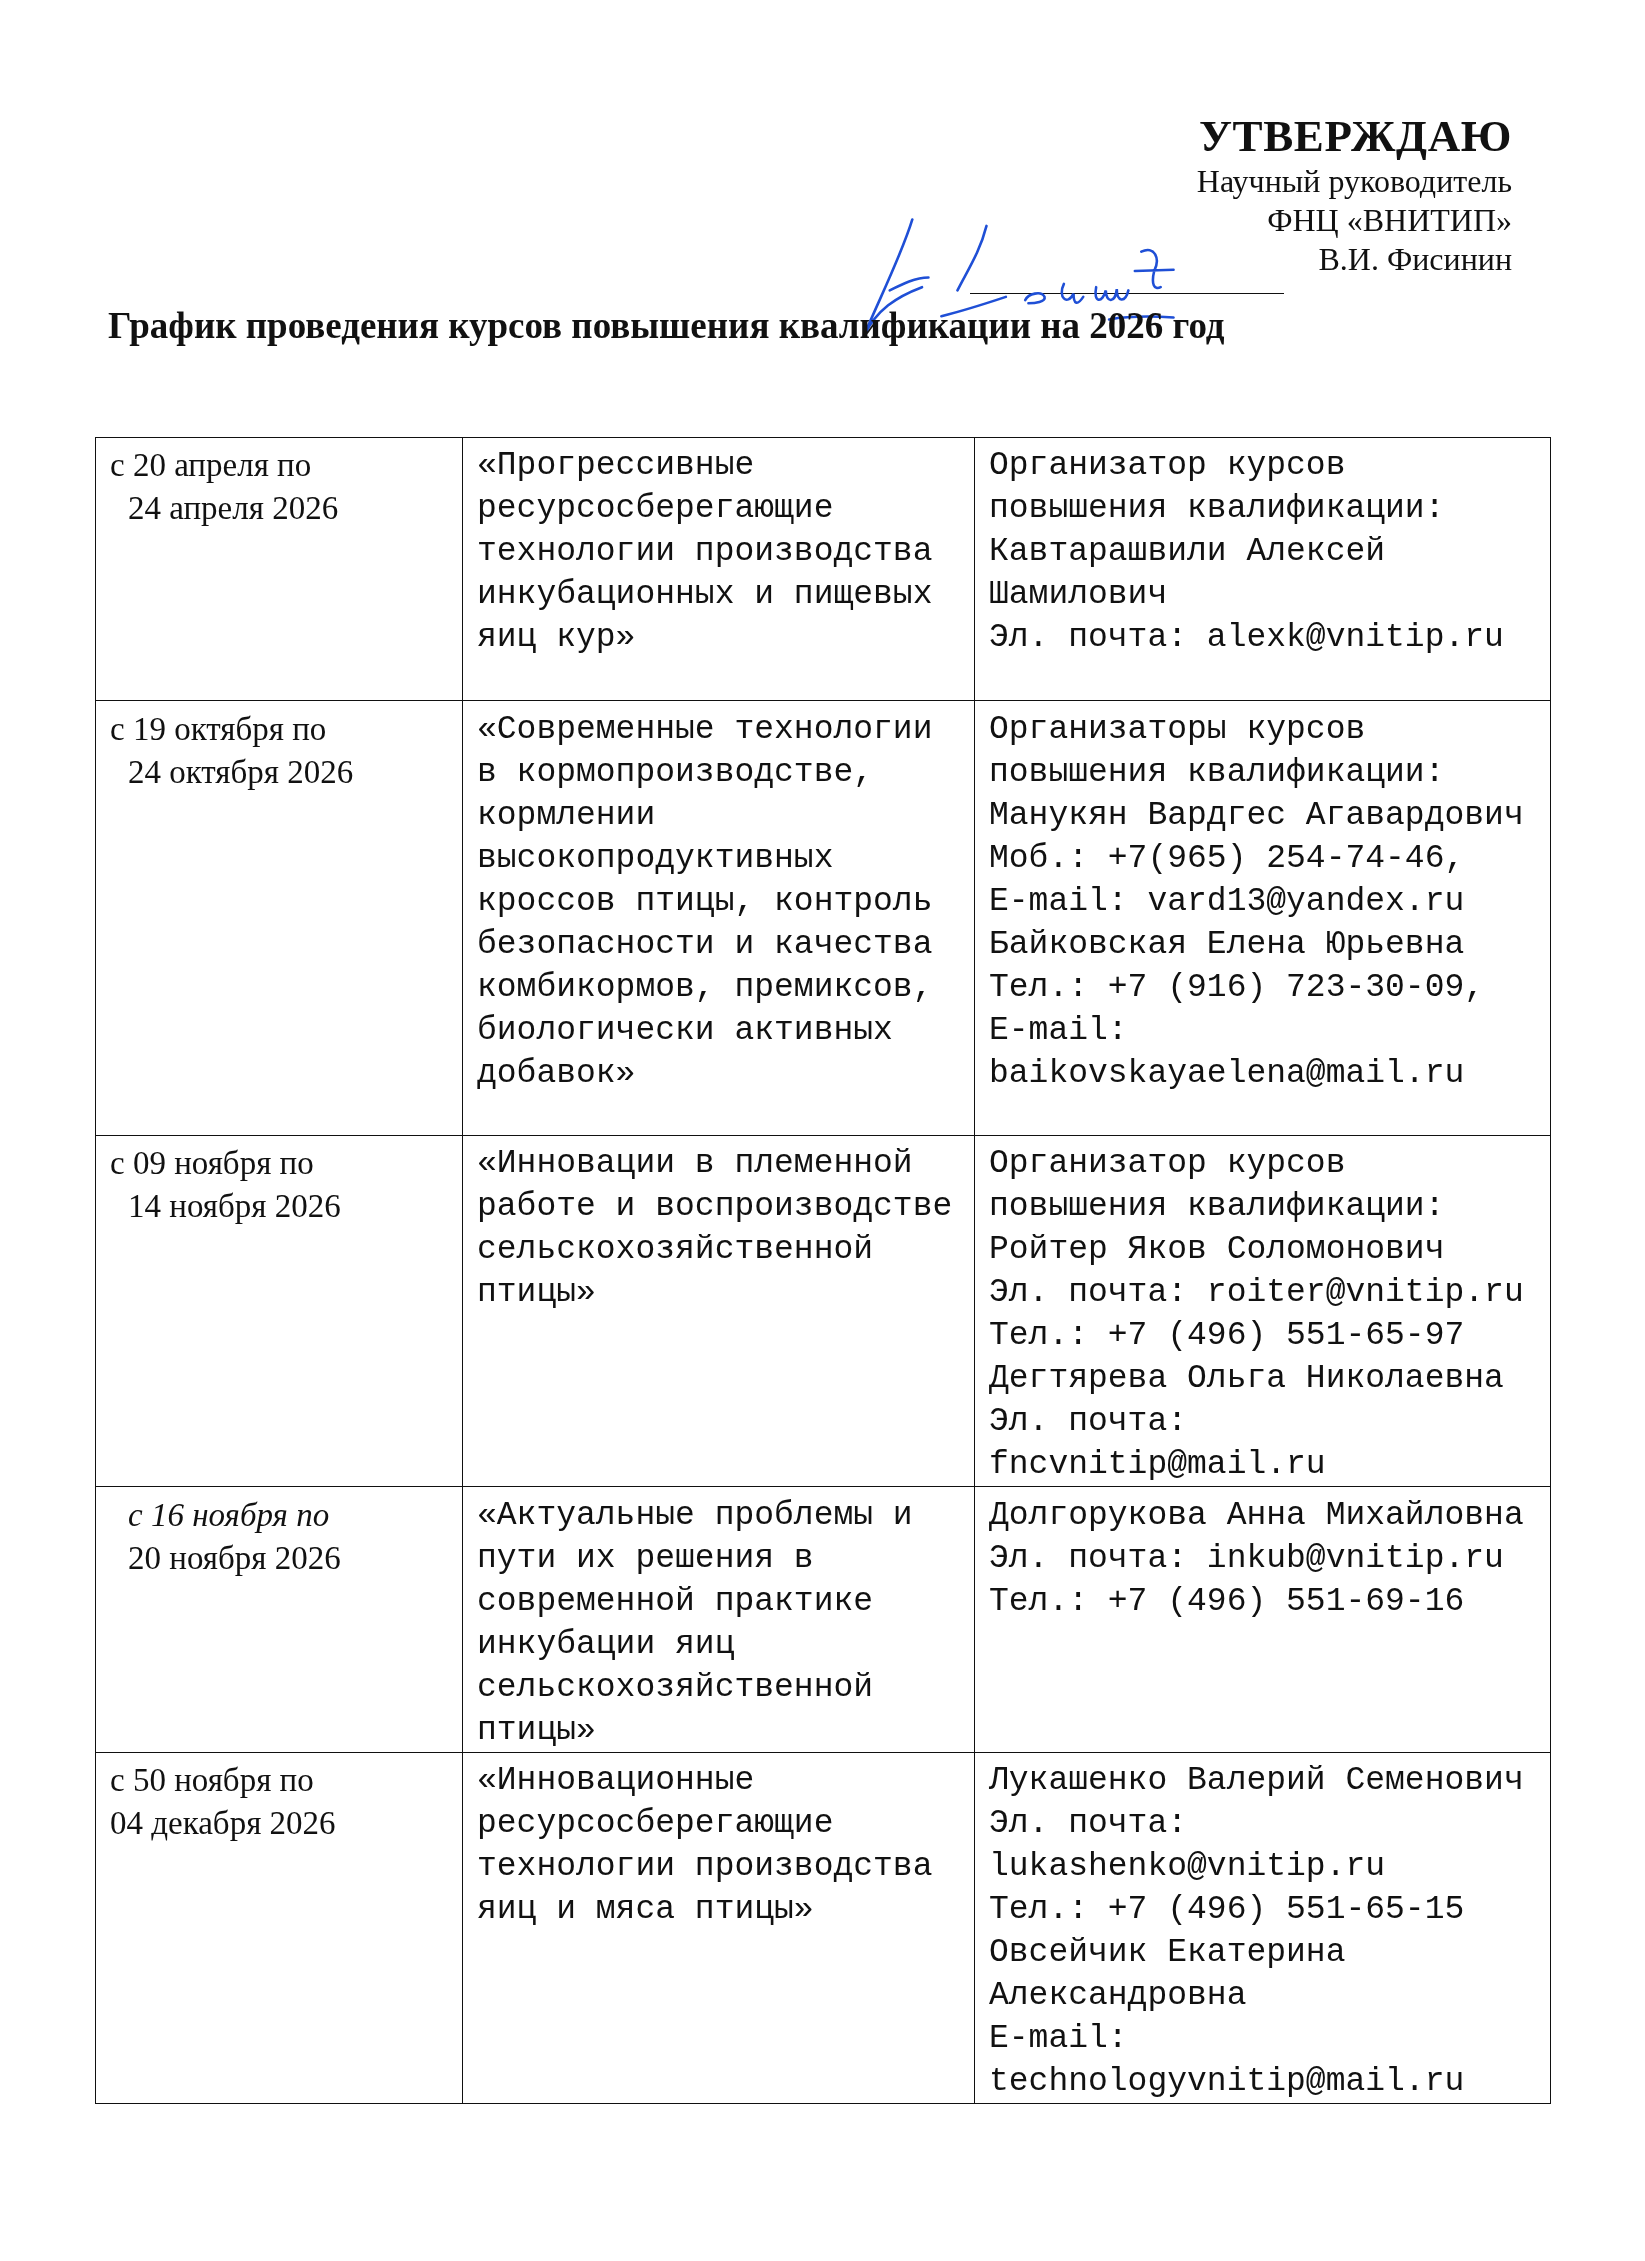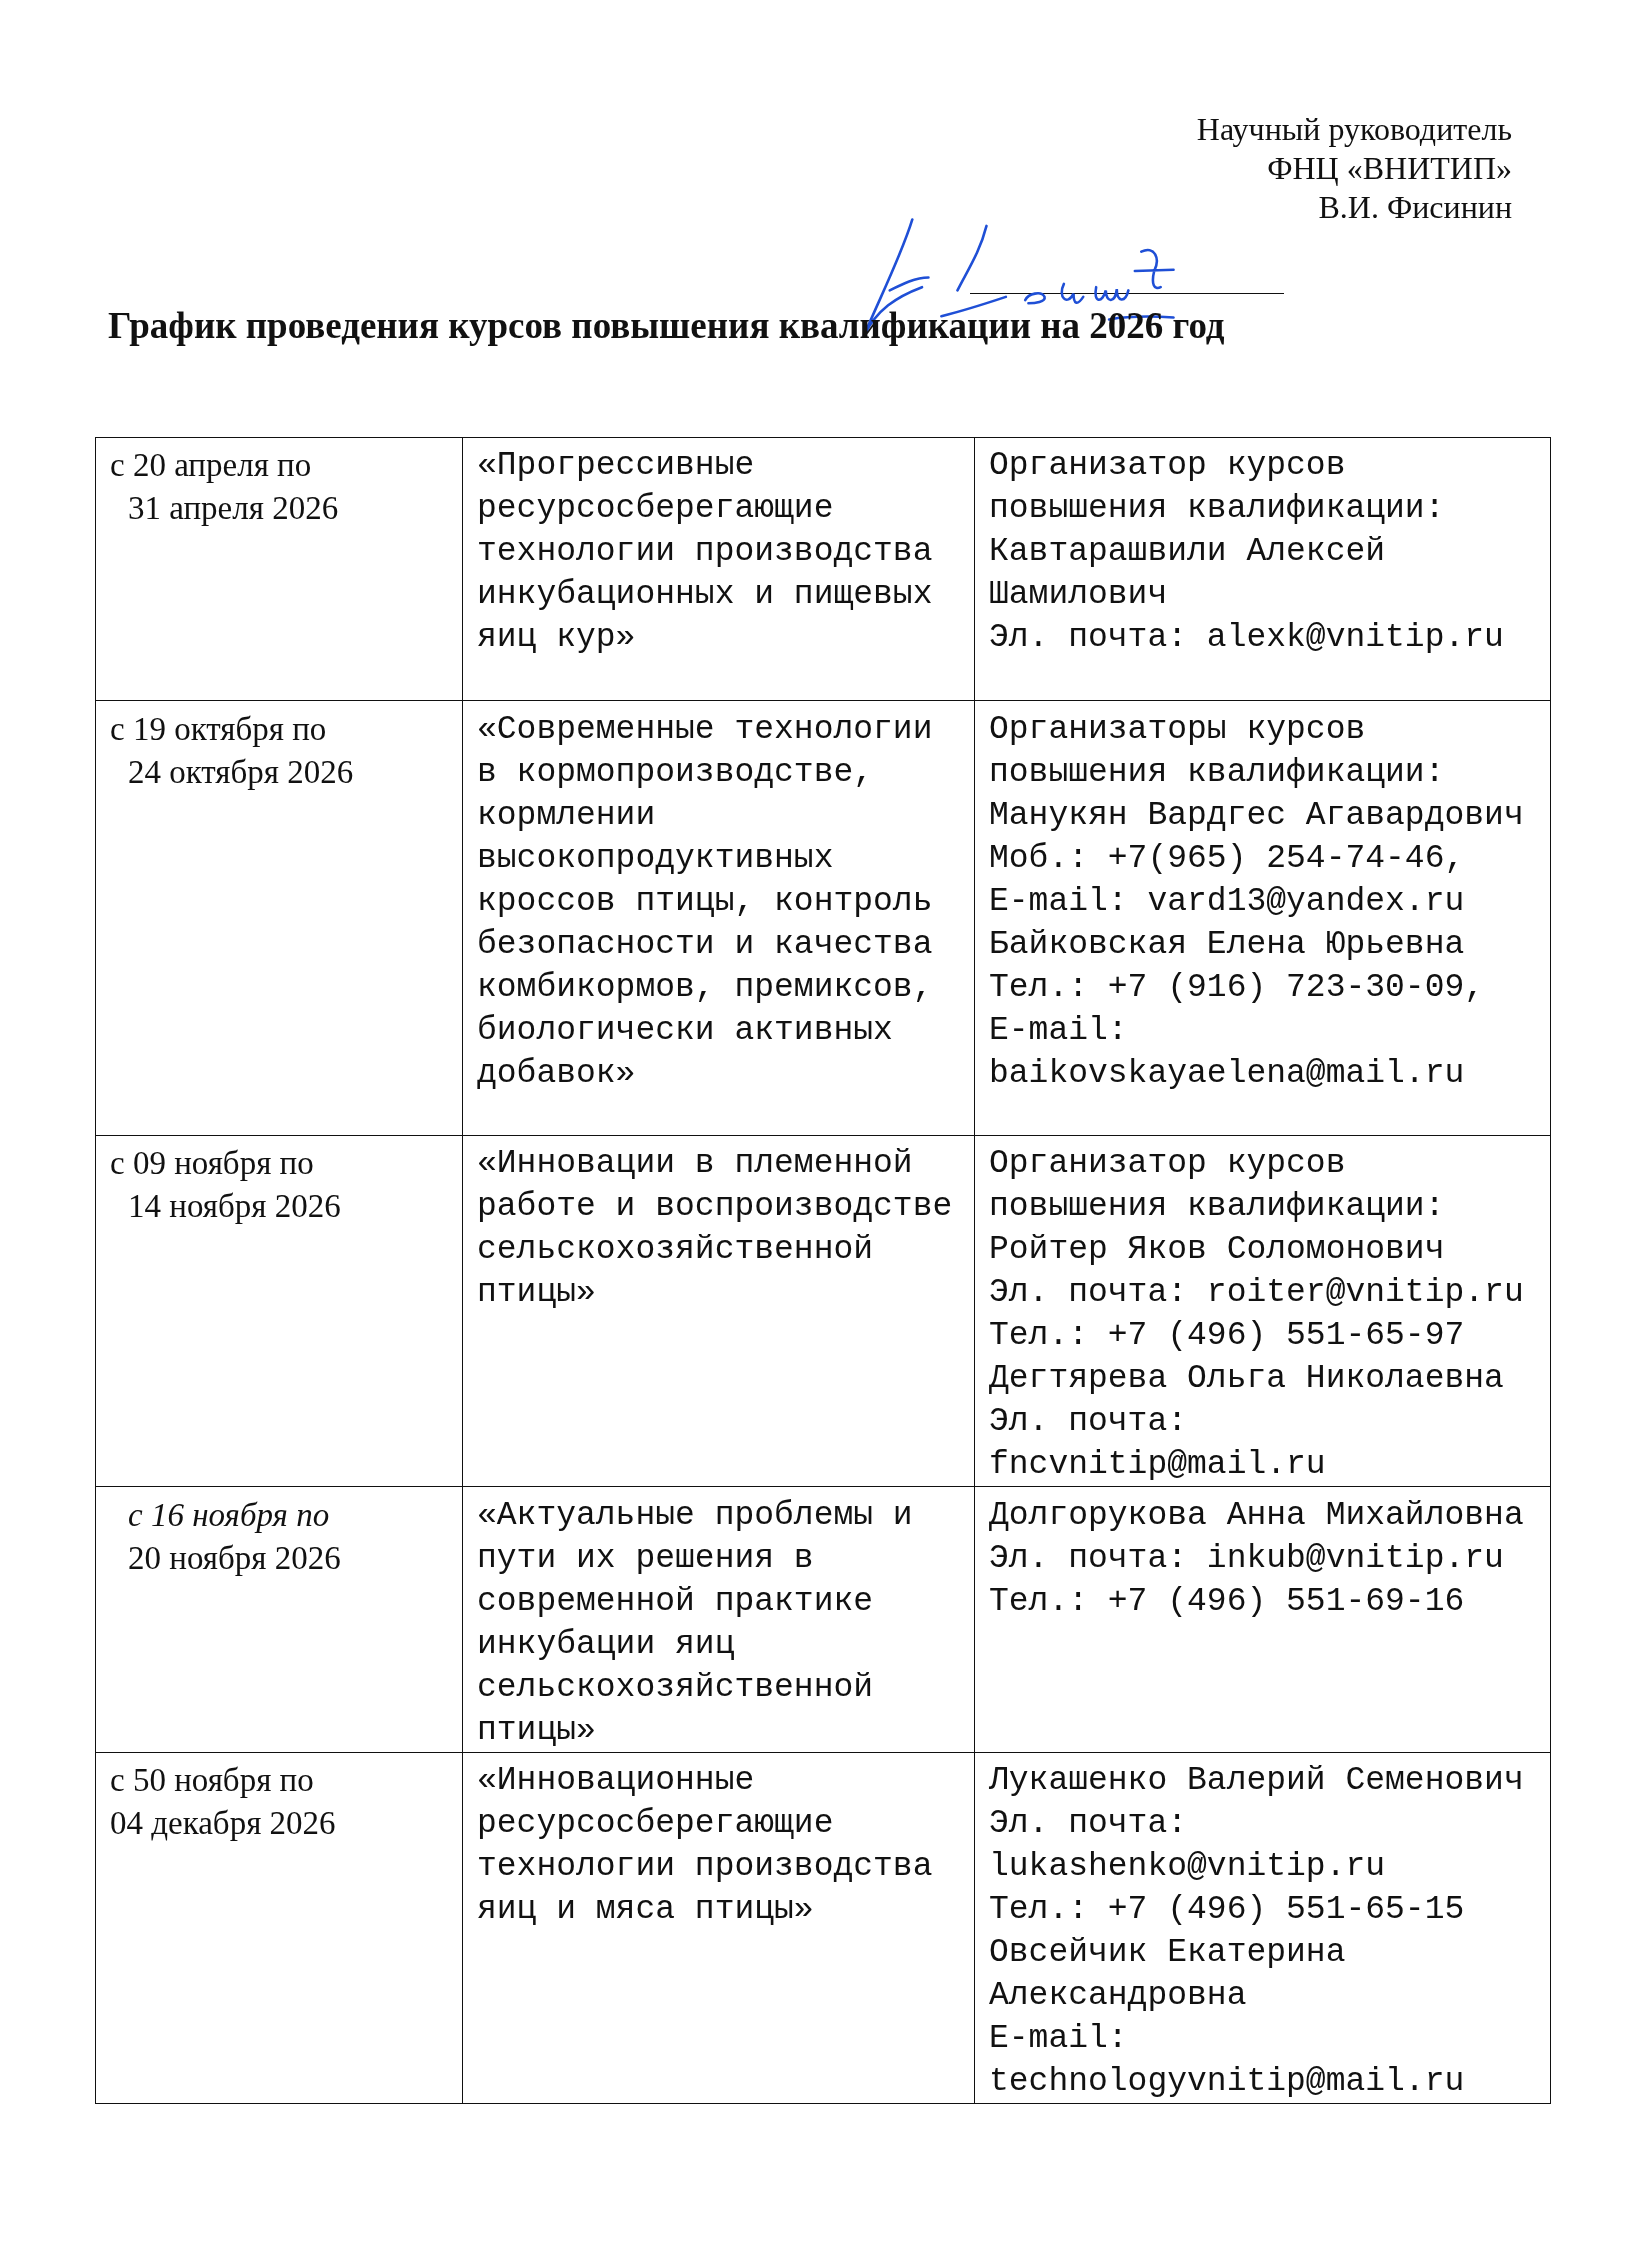--- a/index.html
+++ b/index.html
@@ -19,20 +19,21 @@
   .date-l1 { display: block; }
   .date-l2 { display: block; padding-left: 18px; }
   .r5 .date-l2 { padding-left: 0; }
   .r4 .date-l1 { padding-left: 18px; font-style: italic; }
   .txt { display: block; white-space: pre-line; font-family: Liberation Mono, monospace; }
 </style>
 </head>
 <body>
 
 <div class="approval">
+  <div class="head">УТВЕРЖДАЮ</div>
   <div class="line">Научный руководитель</div>
   <div class="line">ФНЦ «ВНИТИП»</div>
   <div class="line">В.И. Фисинин</div>
 </div>
 
 <div class="sig-line"></div>
 <svg class="signature" viewBox="0 0 620 200">
   <g fill="none" stroke="#1f4fd6" stroke-width="4" stroke-linecap="round">
     <path d="M95 10 C80 60 50 120 20 190 M20 190 C40 150 70 130 110 115 M60 120 C80 110 100 100 120 100"></path>
     <path d="M210 20 C200 60 180 90 165 120 M140 160 C180 150 210 140 240 130"></path>
@@ -49,21 +50,21 @@
 <table class="schedule">
   <colgroup>
       <col class="c1">
       <col class="c2">
       <col class="c3">
     </colgroup>
   <tbody>
     <tr class="r1">
       <td>
         <span class="date-l1">с 20 апреля  по</span>
-        <span class="date-l2">31 апреля 2026</span>
+        <span class="date-l2">24 апреля 2026</span>
       </td>
       <td>
           <span class="txt">«Прогрессивные ресурсосберегающие технологии производства инкубационных и пищевых яиц кур»</span>
         </td>
       <td>
           <span class="txt">Организатор курсов повышения квалификации:
 Кавтарашвили Алексей Шамилович
 Эл. почта: alexk@vnitip.ru</span>
         </td>
     </tr>

